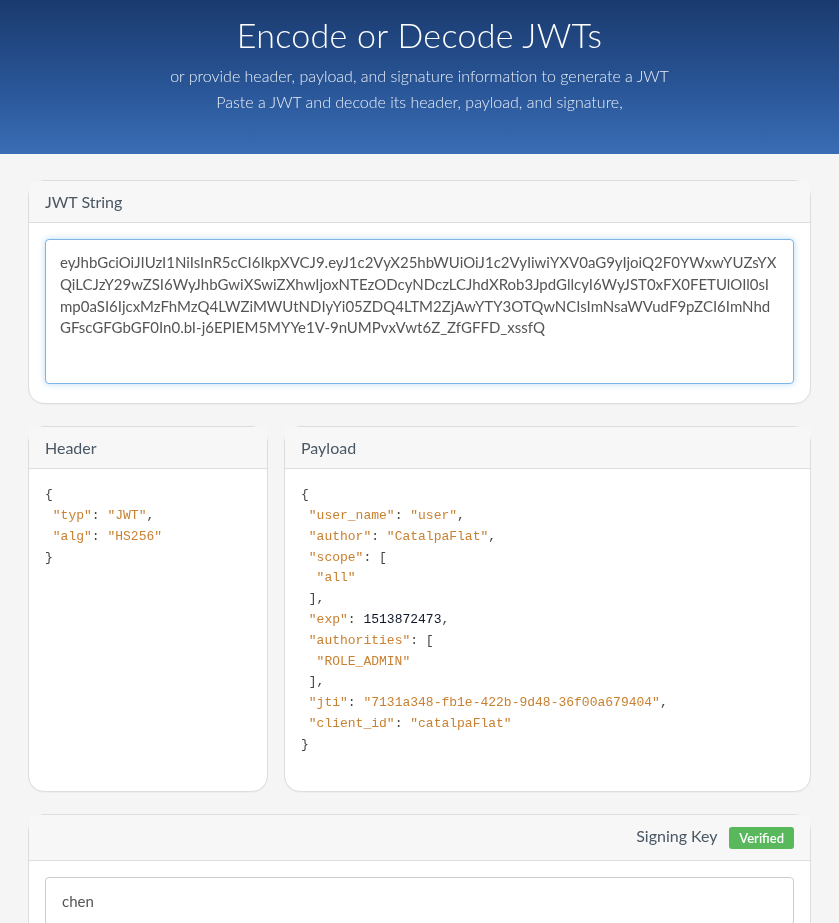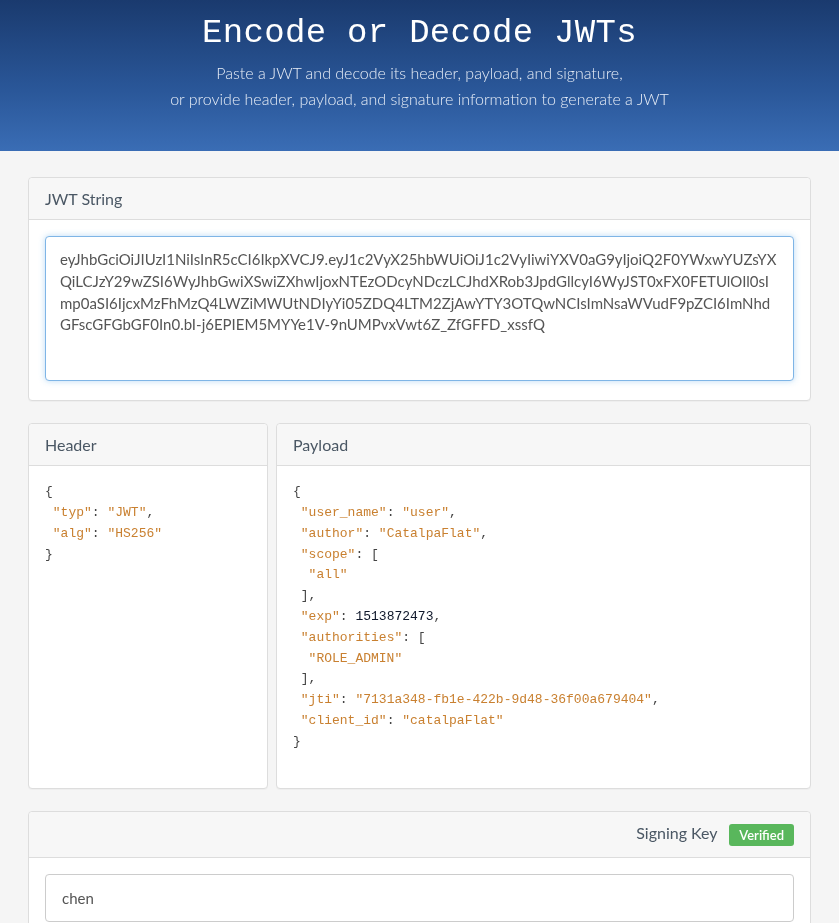--- a/index.html
+++ b/index.html
@@ -13,35 +13,34 @@
     background: linear-gradient(180deg, #1a3a6e 0%, #2a5799 60%, #3a6db5 100%);
     color: #fff;
     text-align: center;
     padding: 14px 20px 40px;
   }
   .hero h1 {
     font-weight: 300;
     font-size: 34px;
     letter-spacing: 0.3px;
     margin-bottom: 8px;
-    font-family: Liberation Mono, monospace;
   }
   .hero p {
     font-weight: 300;
     font-size: 16px;
     color: #e8eef7;
     line-height: 1.6;
   }
   .container {
     padding: 26px 28px 0;
   }
   .panel {
     background: #fff;
     border: 1px solid #ddd;
-    border-radius: 4px;
+    border-radius: 16px;
     margin-bottom: 22px;
     box-shadow: 0 1px 1px rgba(0,0,0,.03);
   }
   .panel-head {
     background: #f7f7f7;
     border-bottom: 1px solid #ddd;
     border-radius: 4px 4px 0 0;
     padding: 11px 16px;
     font-size: 16px;
     color: #4a5764;
@@ -64,21 +63,21 @@
     word-break: break-all;
   }
   .two-col {
     display: flex;
     gap: 8px;
     margin-bottom: 22px;
     align-items: stretch;
   }
   .two-col .panel { margin-bottom: 0; }
   .two-col .panel:first-child { flex: 0 0 240px; }
-  .two-col .panel:last-child { flex: 1; }
+  .two-col .panel:last-child { flex: 1; margin-left: 8px; }
   .code {
     font-family: "Courier New", Courier, monospace;
     font-size: 13px;
     line-height: 1.6;
     color: #444;
     white-space: pre;
     min-height: 290px;
   }
   .code .k { color: #c98030; }  
   .code .s { color: #c98030; }  
@@ -104,22 +103,22 @@
     color: #555;
     font-family: inherit;
     outline: none;
   }
 </style>
 </head>
 <body>
 
 <div class="hero">
   <h1>Encode or Decode JWTs</h1>
+  <p>or provide header, payload, and signature information to generate a JWT</p>
   <p>Paste a JWT and decode its header, payload, and signature,</p>
-  <p>or provide header, payload, and signature information to generate a JWT</p>
 </div>
 
 <div class="container">
 
   <div class="panel">
     <div class="panel-head">JWT String</div>
     <div class="panel-body">
       <textarea class="jwt" style="">eyJhbGciOiJIUzI1NiIsInR5cCI6IkpXVCJ9.eyJ1c2VyX25hbWUiOiJ1c2VyIiwiYXV0aG9yIjoiQ2F0YWxwYUZsYXQiLCJzY29wZSI6WyJhbGwiXSwiZXhwIjoxNTEzODcyNDczLCJhdXRob3JpdGllcyI6WyJST0xFX0FETUlOIl0sImp0aSI6IjcxMzFhMzQ4LWZiMWUtNDIyYi05ZDQ4LTM2ZjAwYTY3OTQwNCIsImNsaWVudF9pZCI6ImNhdGFscGFGbGF0In0.bI-j6EPIEM5MYYe1V-9nUMPvxVwt6Z_ZfGFFD_xssfQ</textarea>
     </div>
   </div>

